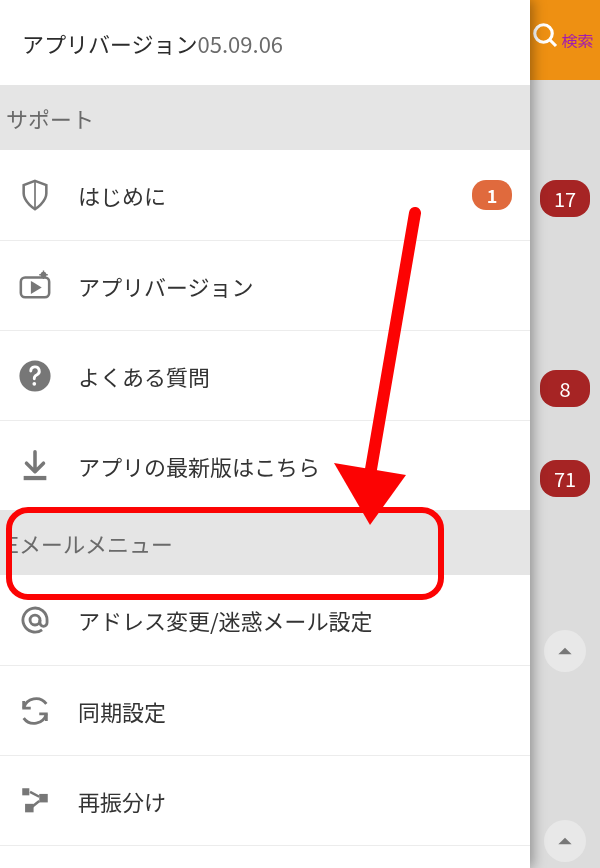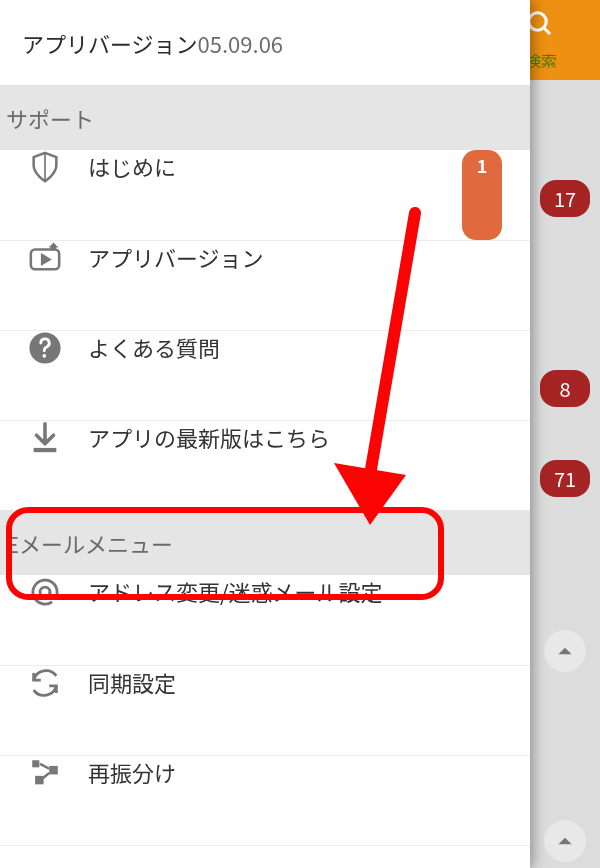--- a/index.html
+++ b/index.html
@@ -1,31 +1,31 @@
 <!DOCTYPE html>
 <html><head>
 <meta charset="utf-8">
 <style>
 *{box-sizing:border-box;margin:0;padding:0;font-family:"Hiragino Sans","Noto Sans JP",sans-serif}
 html,body{width:600px;height:868px;overflow:hidden;position:relative}
 
 
 .bg-header{position:absolute;top:0;right:0;width:600px;height:80px;background:#ee9012}
-.bg-search{position:absolute;top:0;right:0;width:75px;height:80px;display:flex;flex-direction:column;justify-content:center;color:#4d7c0f}
+.bg-search{position:absolute;top:0;right:0;width:75px;height:80px;display:flex;align-items:center;justify-content:center;color:#a21caf}
 .bg-search svg{width:30px;height:30px;margin-bottom:4px}
 .bg-search .t{font-size:16px}
 .bg-body{position:absolute;top:80px;right:0;width:600px;height:788px;background:#dcdcdc}
 .bg-badge{position:absolute;right:10px;background:#a62424;color:#fff;font-size:20px;font-weight:normal;padding:4px 12px;border-radius:16px;min-width:50px;text-align:center}
 .bg-circle{position:absolute;right:14px;width:42px;height:42px;border-radius:50%;background:#e8e8e8;display:flex;align-items:center;justify-content:center}
 .bg-circle svg{width:20px;height:20px}
 
 
 .panel{position:relative;width:530px;height:868px;background:#fff;box-shadow:3px 0 12px rgba(0,0,0,.35);z-index:5}
 
-.row{display:flex;height:90px;padding:0 28px;border-top:1px solid #ececec;background:#fff;cursor:pointer}
+.row{display:flex;align-items:center;height:90px;padding:0 18px;border-top:1px solid #ececec;background:#fff;cursor:pointer}
 .row.first{border-top:none}
 .section{background:#e5e5e5;height:65px;display:flex;align-items:center;padding:0 6px;color:#6a6a6a;font-size:22px}
 .ver-row{display:flex;align-items:center;justify-content:flex-start;height:85px;padding:0 22px;background:#fff}
 .ver-row .k{color:#2c2c2c;font-size:22px}
 .ver-row .v{color:#6b6b6b;font-size:22px}
 
 .icon{width:34px;height:34px;margin-right:26px;color:#777;flex:0 0 34px;display:flex;align-items:center;justify-content:center}
 .icon svg{width:100%;height:100%}
 .label{color:#333;font-size:22px;flex:1;white-space:nowrap;overflow:hidden;text-overflow:ellipsis}
 

